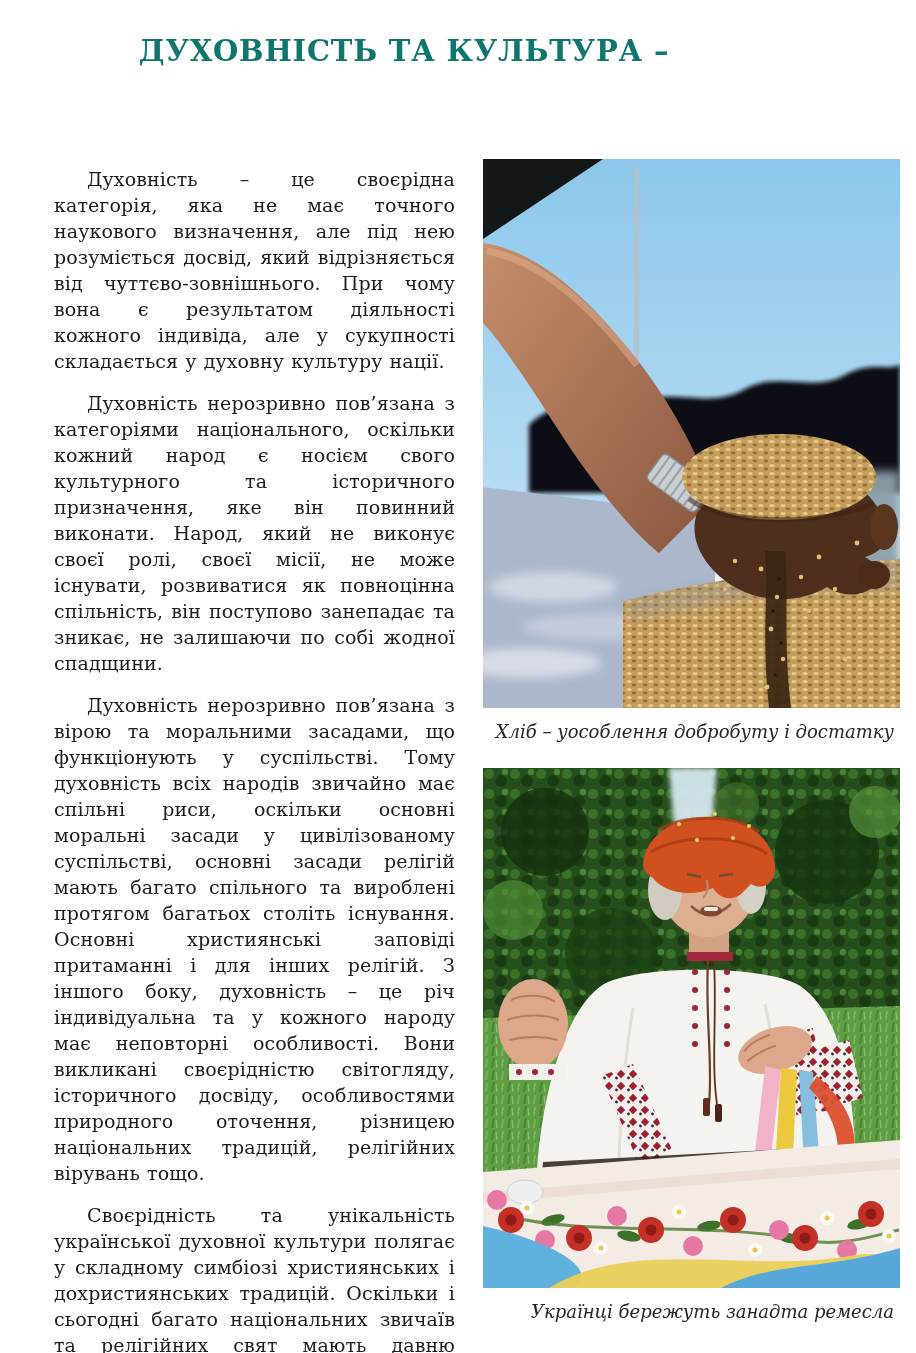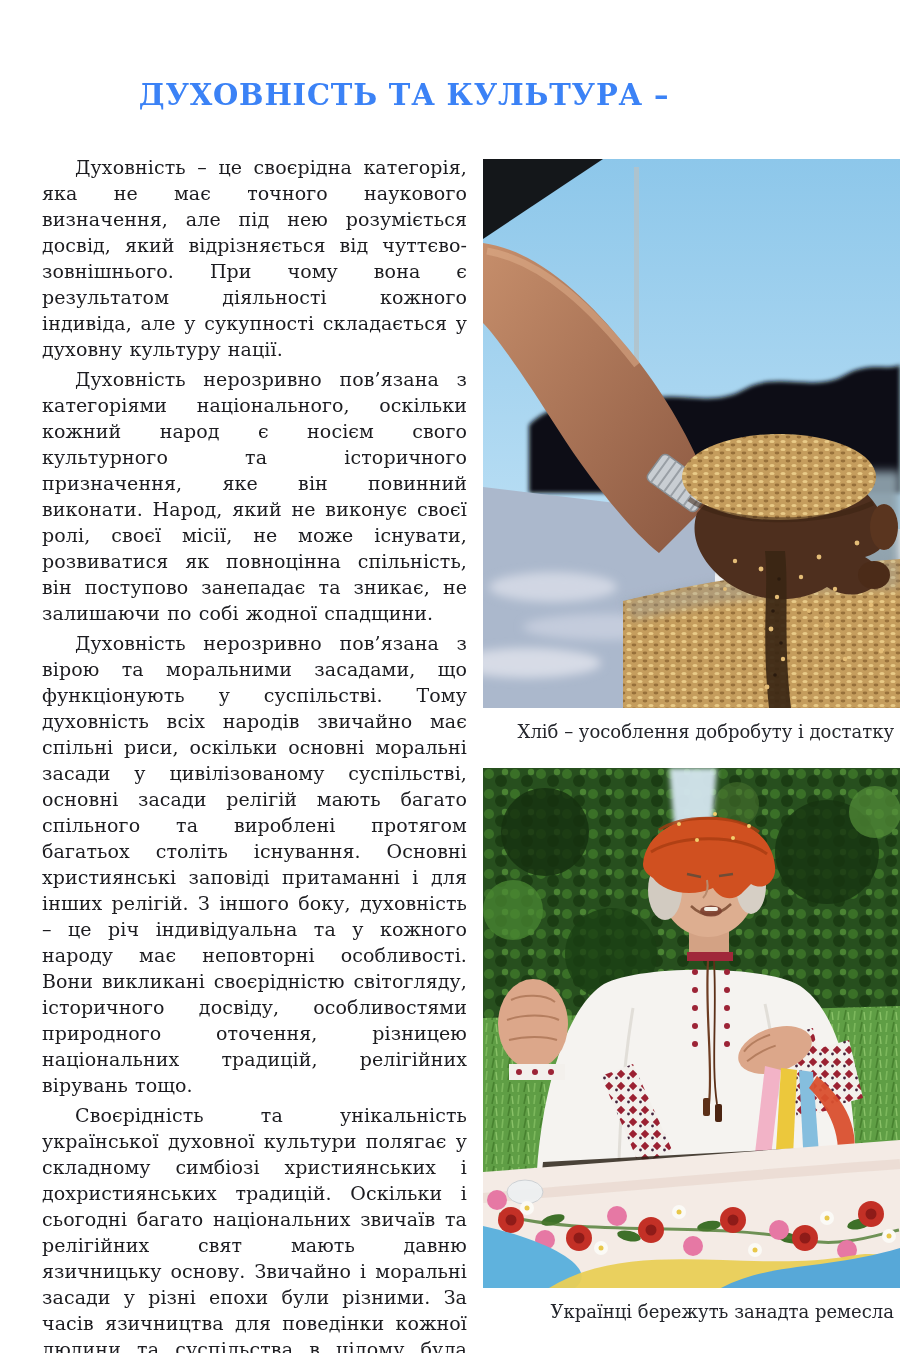--- a/index.html
+++ b/index.html
@@ -2,36 +2,35 @@
 <html><head>
 <meta charset="utf-8">
 <style>
   html,body { margin:0; padding:0; background:#ffffff; }
   .page {
     position:relative; width:916px; height:1353px; background:#ffffff;
     font-family:"DejaVu Serif","Liberation Serif",serif; overflow:hidden;
   }
   .title {
     position:absolute; top:33px; left:0; width:808px; text-align:center;
-    color:#3b82f6; font-weight:bold; font-size:29px; line-height:37px;
+    color:#0f766e; font-weight:bold; font-size:29px; line-height:37px;
     letter-spacing:0.8px;
-    margin-top:44px;
   }
   .bodycol {
     position:absolute; left:38px; top:150px; width:433px;
     color:#1c1c20; font-size:19px; line-height:26px; text-align:justify;
   }
-  .bodycol p { margin:4px; text-indent:33px; word-spacing:1px; letter-spacing:0.1px; }
+  .bodycol p { margin:16px; text-indent:33px; word-spacing:1px; letter-spacing:0.1px; }
   .figure { position:absolute; left:483px; width:417px; overflow:hidden; }
   .fig1 { top:159px; height:549px; }
   .fig2 { top:768px; height:520px; }
   .figure svg { display:block; width:100%; height:100%; }
   .caption {
     position:absolute; left:483px; width:417px; box-sizing:border-box;
-    text-align:right; padding-right:6px; 
+    text-align:right; padding-right:6px; font-style:italic;
     font-size:18px; line-height:23px; color:#23252b;
   }
   .cap1 { top:720px; }
   .cap2 { top:1300px; }
 </style>
 </head>
 <body>
 
 <div class="page">
 

